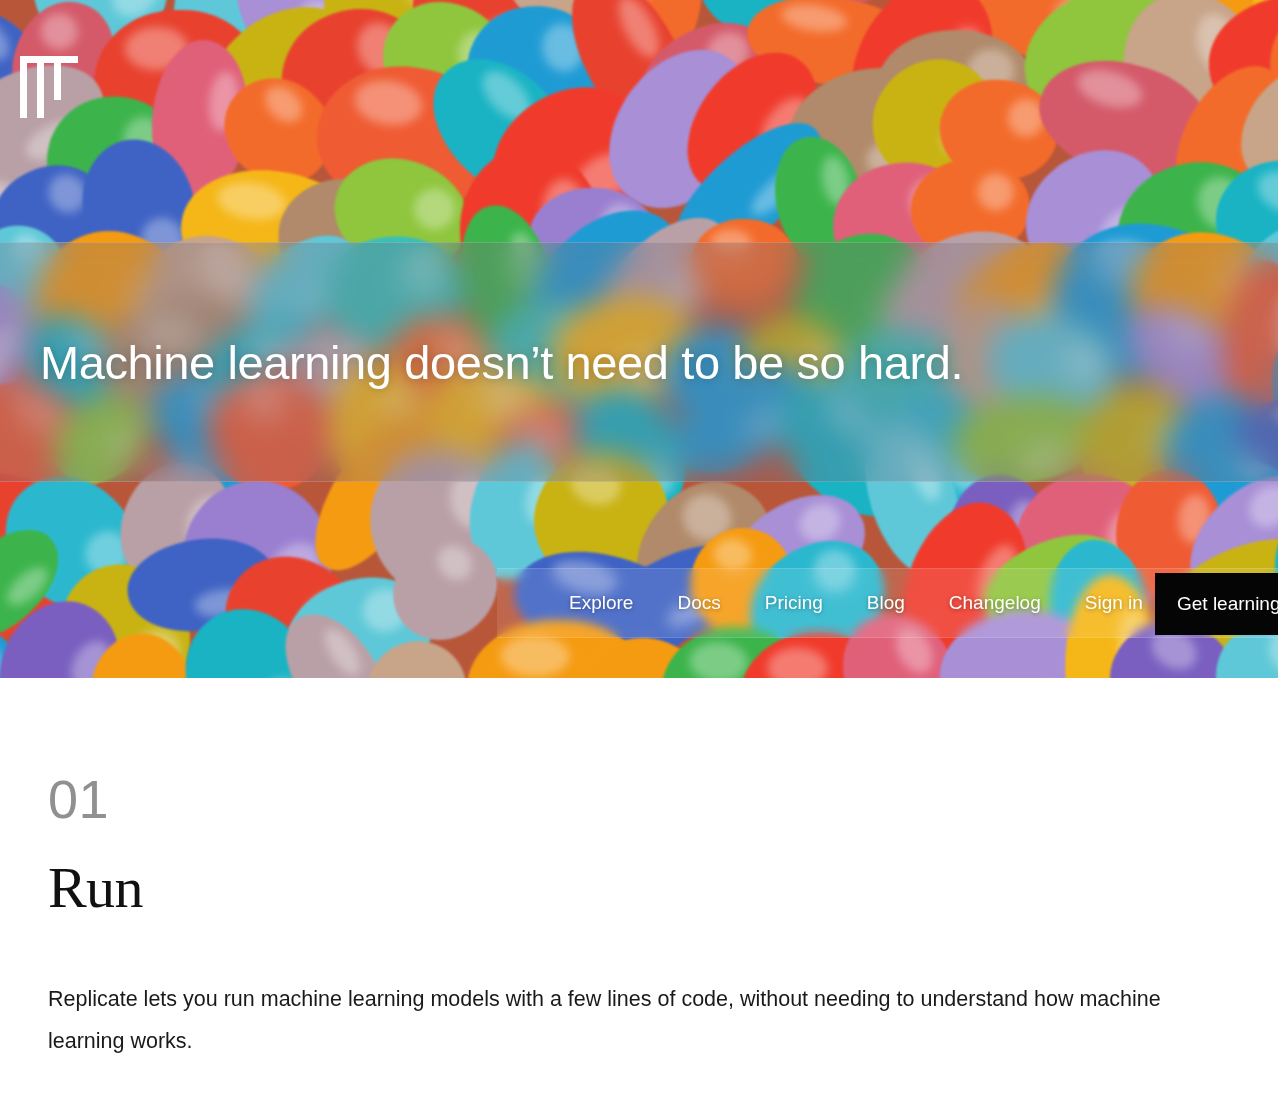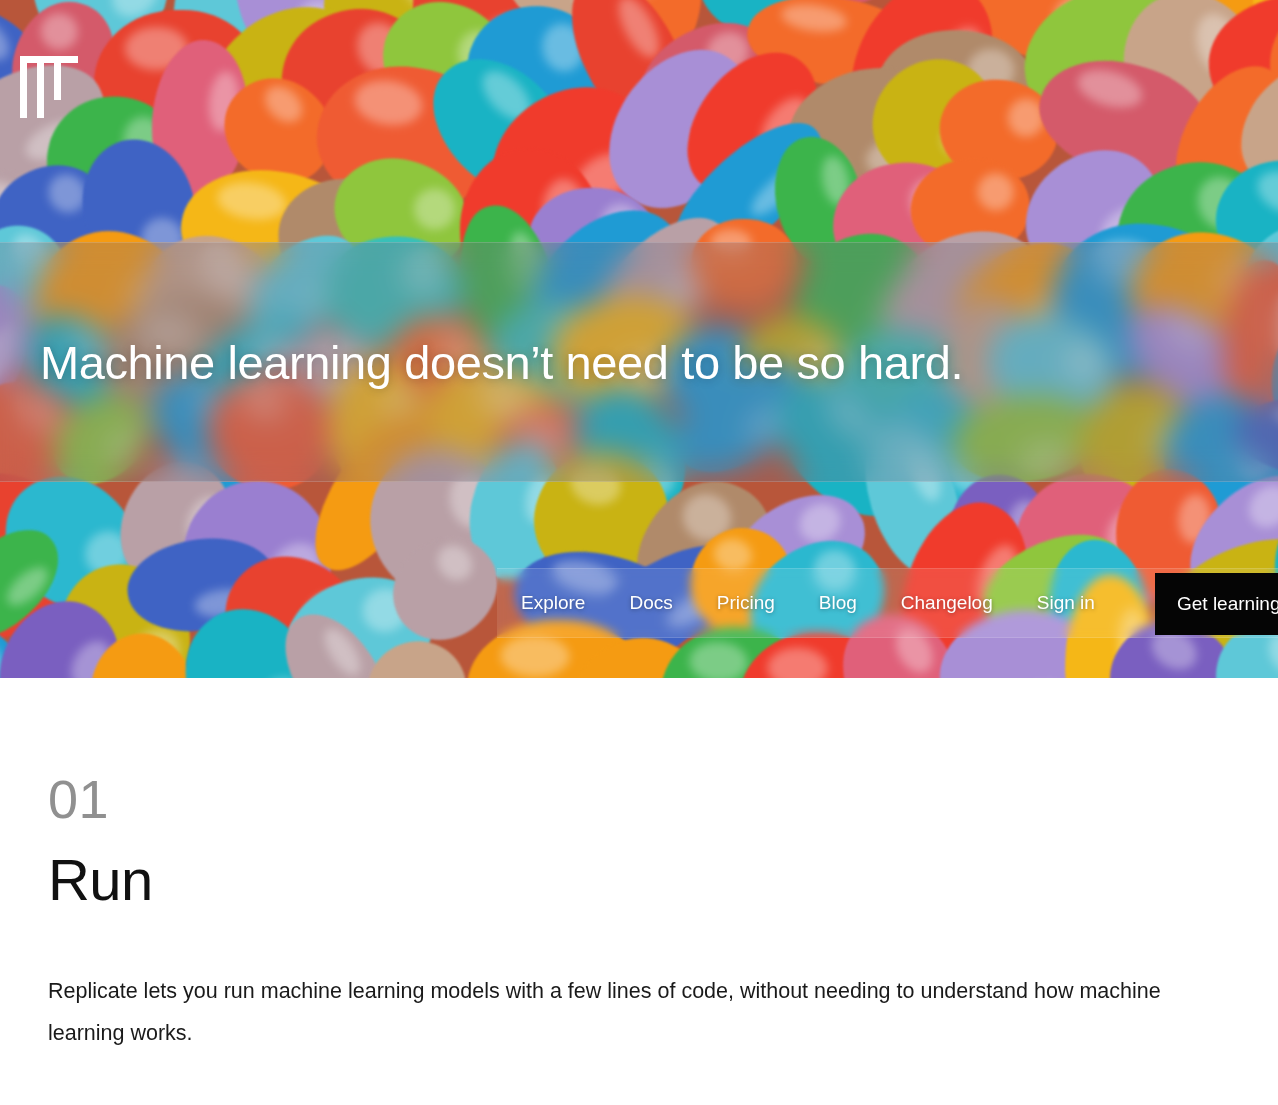--- a/index.html
+++ b/index.html
@@ -65,20 +65,21 @@
   }
 
   
   .nav {
     position:absolute; left:497px; top:568px; width:781px; height:70px;
     display:flex; align-items:center; z-index:6;
     background:rgba(255,255,255,0.10);
     backdrop-filter:blur(5px); -webkit-backdrop-filter:blur(5px);
     border-top:1px solid rgba(255,255,255,0.14);
     border-bottom:1px solid rgba(255,255,255,0.14);
+    padding-left:48px;
   }
   .nav-links { display:flex; align-items:center; height:100%; }
   .nav-link {
     color:#ffffff; font-size:19px; font-weight:400;
     padding:0 22px; line-height:70px; white-space:nowrap;
     text-decoration:none; cursor:pointer;
     text-shadow:0 1px 4px rgba(0,0,0,0.35);
   }
   .nav-link.first { padding-left:24px; }
   .nav-cta {
@@ -93,23 +94,23 @@
   }
 
   
   .content { position:absolute; left:0; top:678px; width:1278px; padding:0 48px; }
   .sec-num {
     margin-top:94px;
     color:#909090; font-size:54px; line-height:54px;
     font-weight:400; letter-spacing:0.5px;
   }
   .sec-title {
-    margin-top:24px;
+    margin-top:32px;
     color:#111111; font-size:58px; line-height:60px;
-    font-weight:400; letter-spacing:-0.6px;
+    font-weight:400; letter-spacing:-0.6px;font-family:Liberation Serif, serif;
   }
   .sec-para {
     margin-top:60px; max-width:1190px;
     color:#1a1a1a; font-size:21.5px; line-height:42px; font-weight:400;
   }
   .sec-sub {
     margin-top:44px;
     color:#1a1a1a; font-size:21.5px; line-height:42px; font-weight:400;
   }
 

